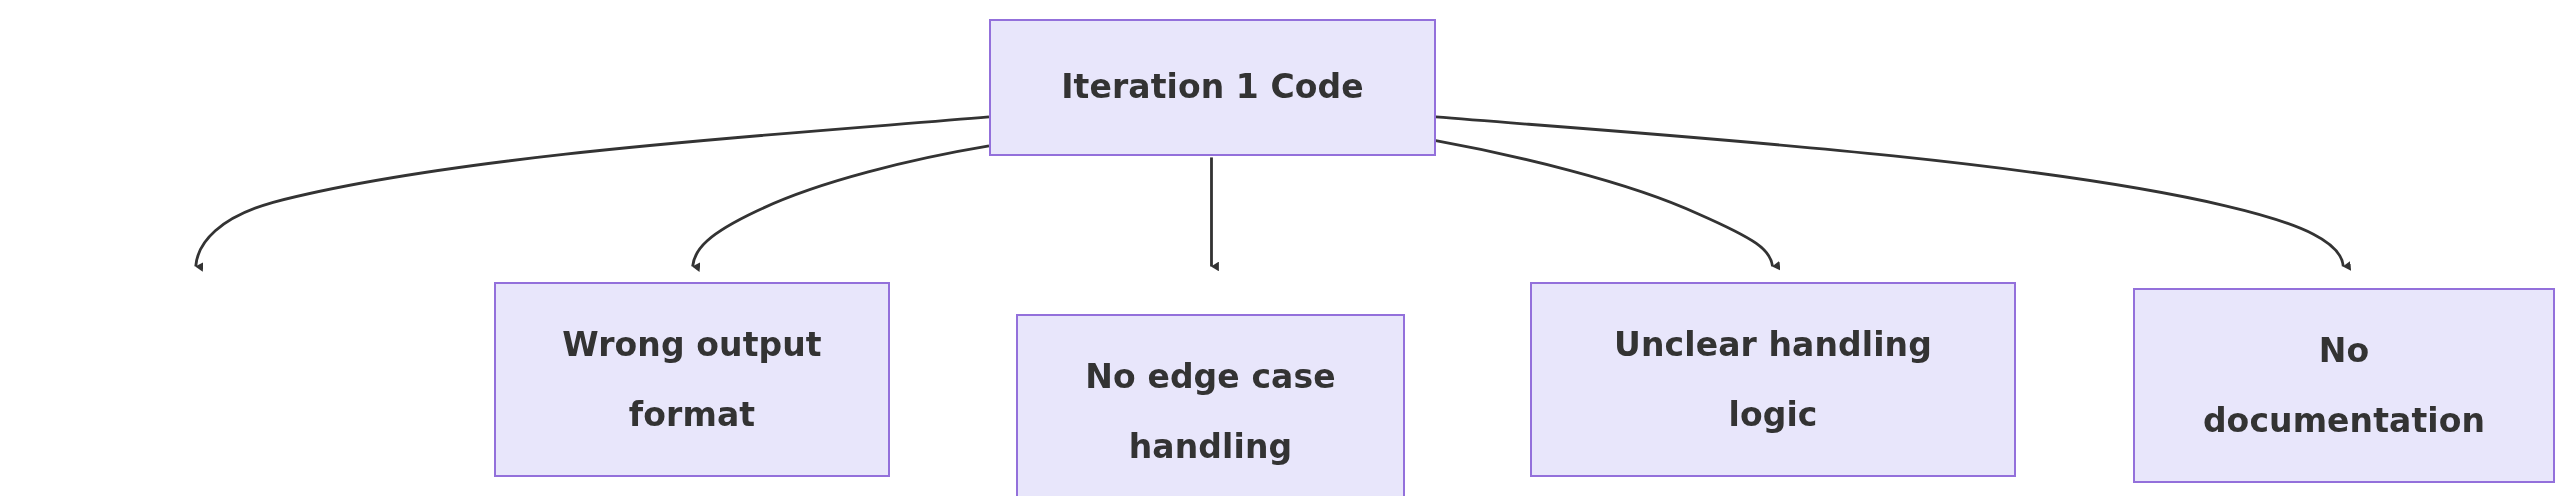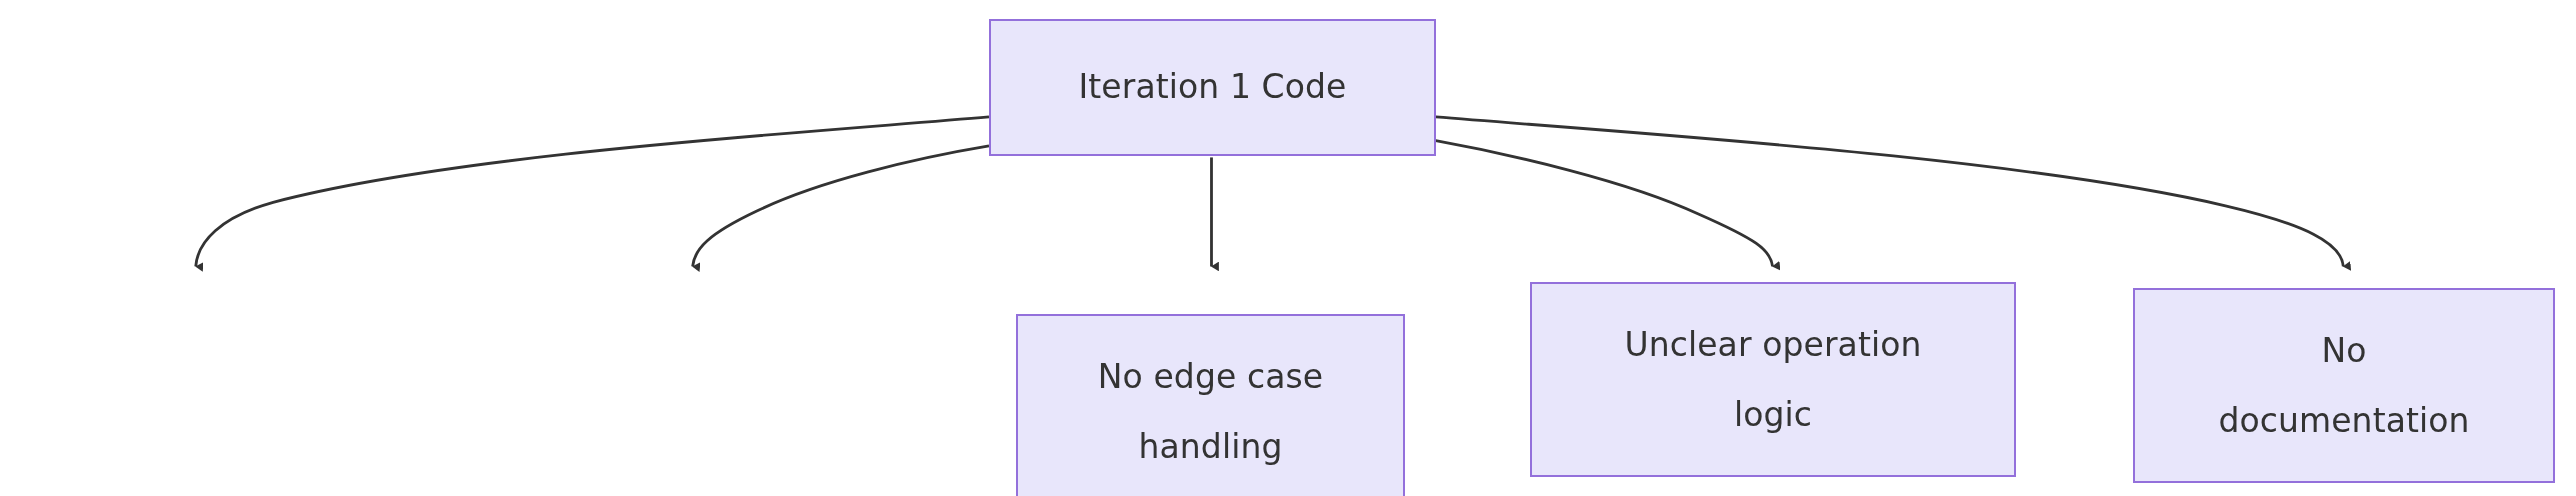--- a/index.html
+++ b/index.html
@@ -14,20 +14,21 @@
     overflow: hidden;
     font-family: "DejaVu Sans", "Liberation Sans", sans-serif;
   }
 
   #diagram-canvas {
     position: absolute;
     left: 0;
     top: 0;
     width: 2576px;
     height: 496px;
+    font-weight: bold;
   }
 
   #edge-layer {
     position: absolute;
     left: 0;
     top: 0;
     width: 2576px;
     height: 496px;
     pointer-events: none;
   }
@@ -87,28 +88,32 @@
     <path d="M 1632 160 C 1720 176, 1850 206, 1930 243 C 1996 272, 2013 284, 2015 303" fill="none" stroke="#333333" stroke-width="3.2" marker-end="url(#arrowhead)"></path>
 
     <path d="M 1632 133 C 1880 153, 2300 180, 2530 234 C 2620 255, 2662 276, 2664 303" fill="none" stroke="#333333" stroke-width="3.2" marker-end="url(#arrowhead)"></path>
   </svg>
 
   <div class="node" id="node-root">
     <span class="node-label">Iteration 1 Code</span>
   </div>
 
 
+  <div class="node" id="node-leaf-1">
+    <span class="node-label">Wrong output
+format</span>
+  </div>
 
   <div class="node" id="node-leaf-2">
     <span class="node-label">No edge case
 handling</span>
   </div>
 
   <div class="node" id="node-leaf-3">
-    <span class="node-label">Unclear operation
+    <span class="node-label">Unclear handling
 logic</span>
   </div>
 
   <div class="node" id="node-leaf-4">
     <span class="node-label">No
 documentation</span>
   </div>
 
 </div>
 

